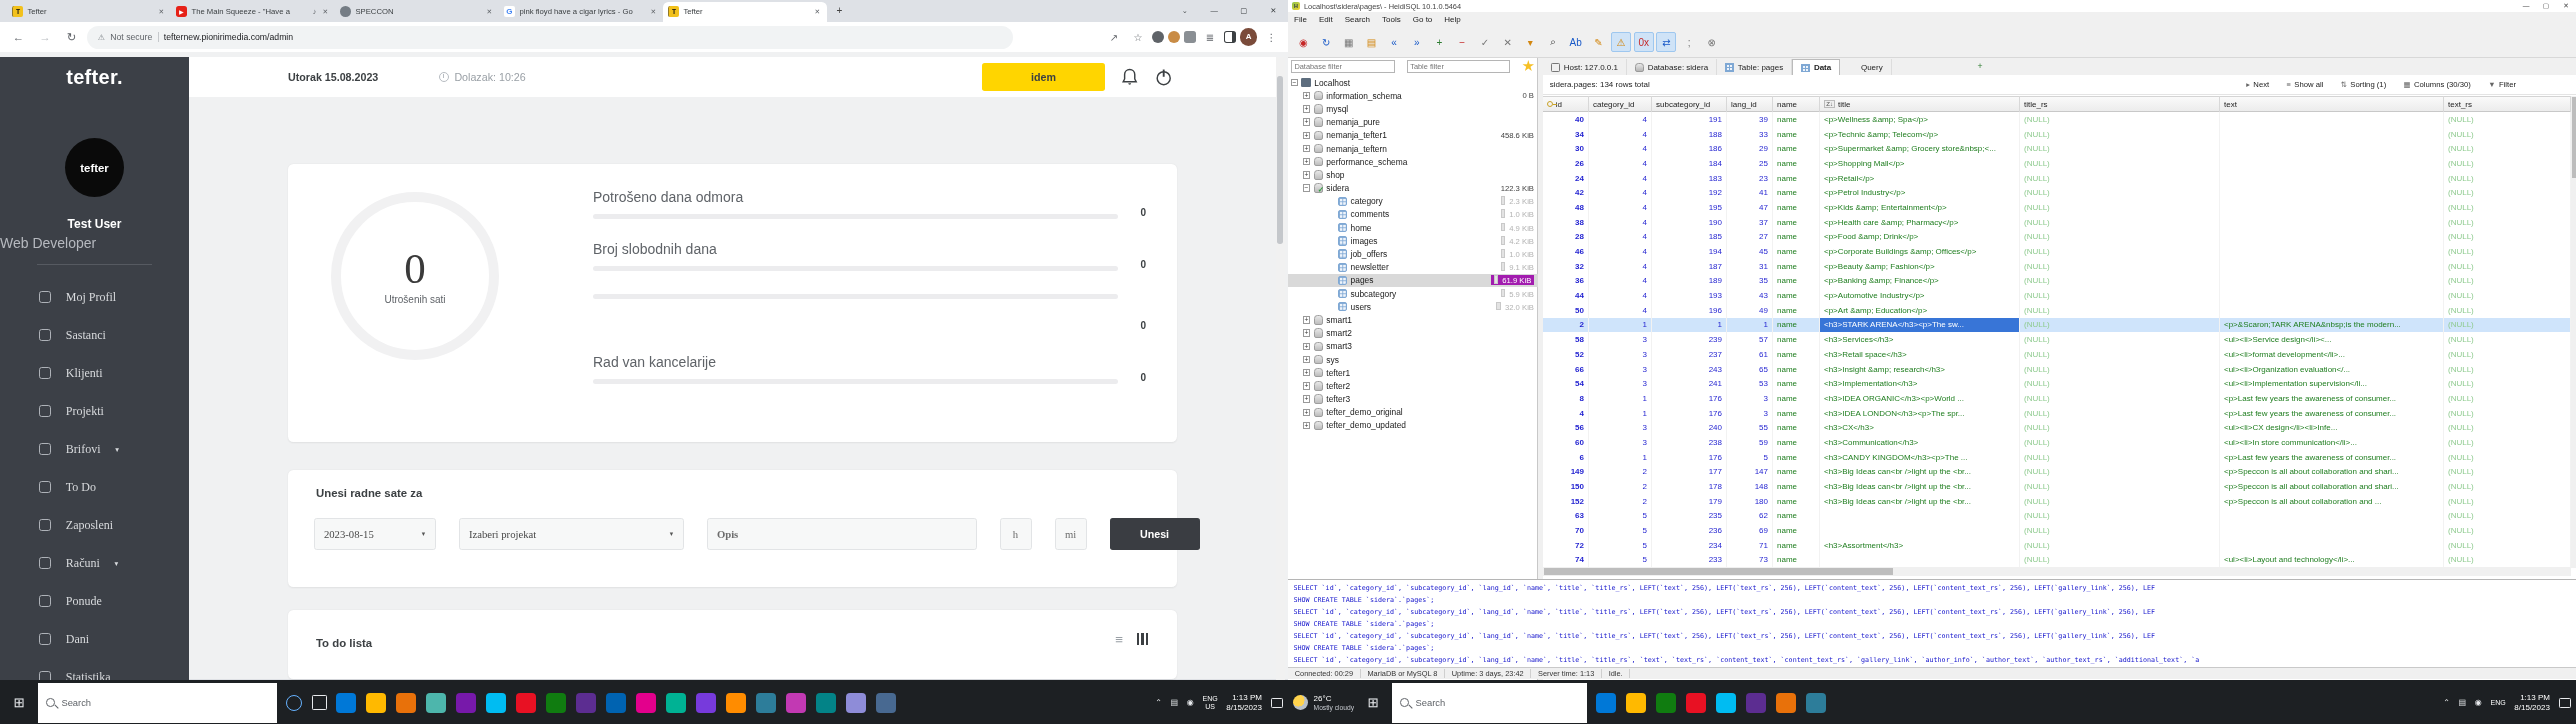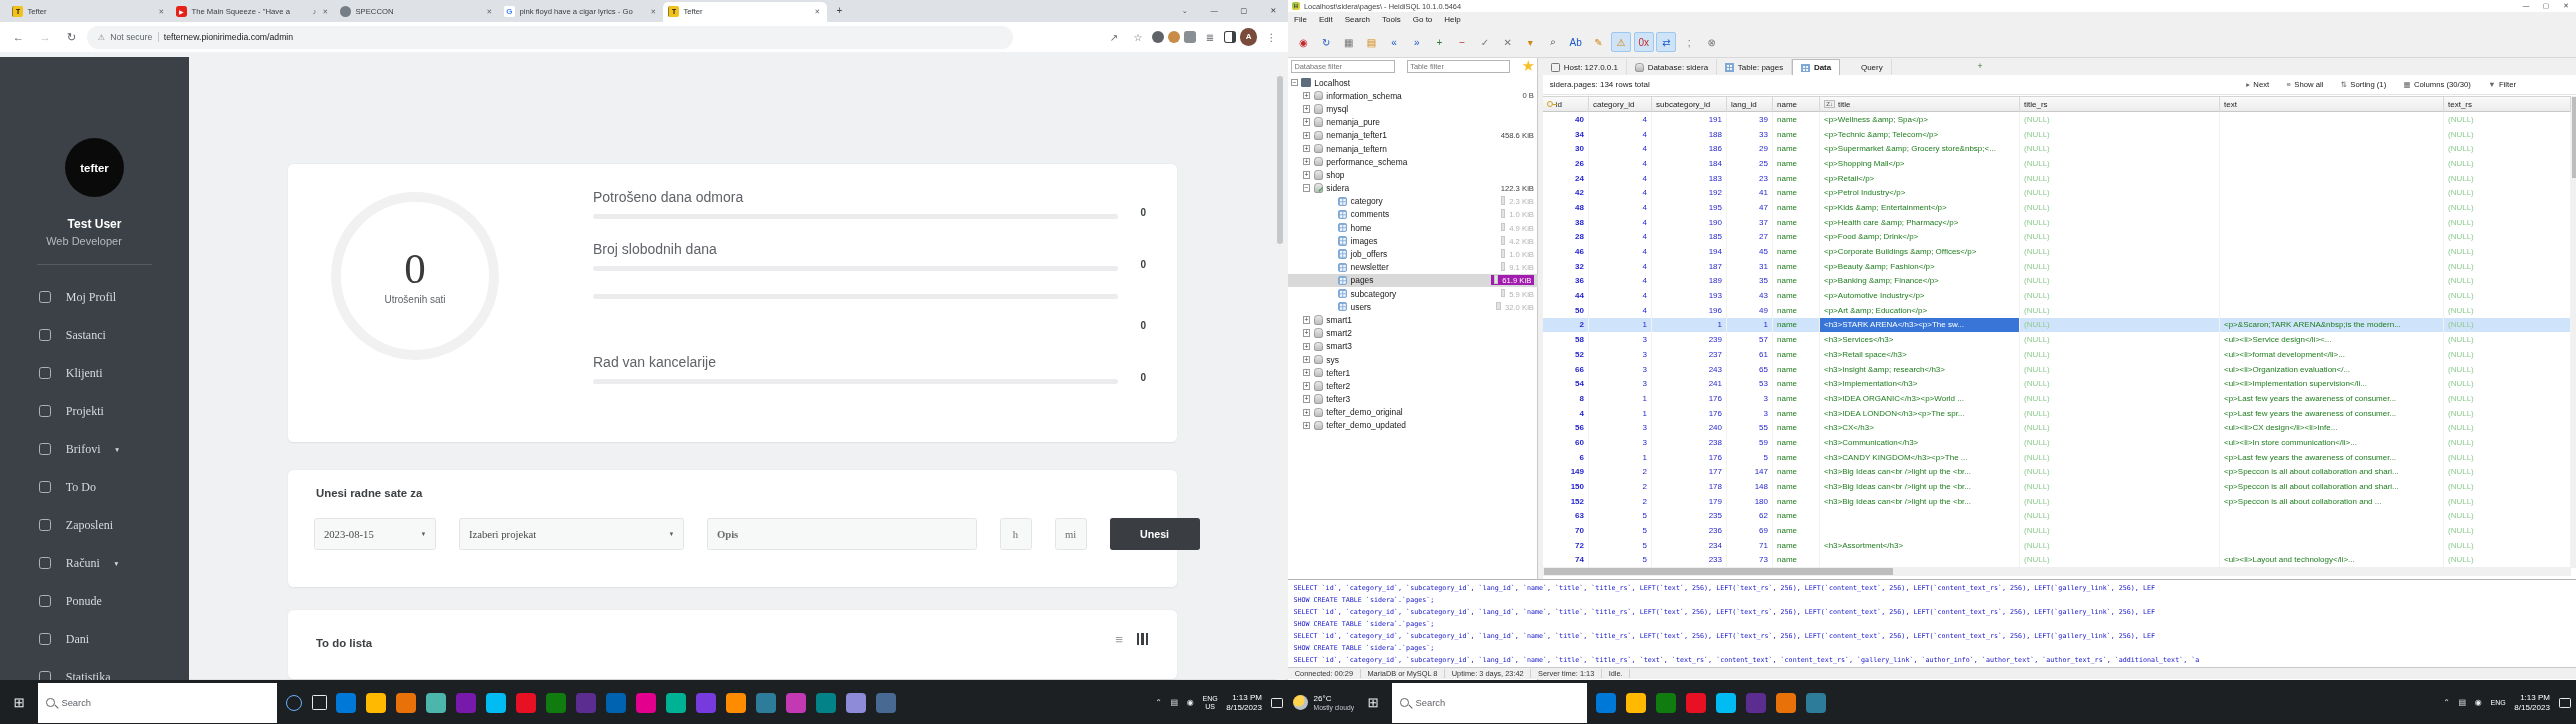--- a/index.html
+++ b/index.html
@@ -35,21 +35,21 @@
   .ext{width:12px;height:12px;border-radius:2.7px}
   .avatar{width:17.4px;height:17.4px;border-radius:50%;background:#7a4b3a;color:#fff;display:flex;align-items:center;justify-content:center;font-size:8px;font-weight:bold}
 
   
   .pagebg{position:absolute;left:0;top:52px;width:1288px;height:627px;background:#f0f1f2}
   .tsidebar{position:absolute;left:0;top:57px;width:189px;height:623px;background:#3c4047;color:#fff}
   .tlogo{height:40px;display:flex;align-items:center;justify-content:center;font-weight:bold;font-size:20px;letter-spacing:0.3px}
   .tlogo i{font-style:normal}
   .tavatar{position:absolute;left:65px;top:81px;width:59px;height:59px;border-radius:50%;background:#0a0a0a;display:flex;align-items:center;justify-content:center;font-weight:bold;font-size:11.4px}
   .tuser{position:absolute;top:160px;width:189px;text-align:center;font-weight:bold;font-size:12px}
-  .trole{position:absolute;top:178px;width:168px;text-align:center;font-size:11px;color:#b6b9bf}
+  .trole{position:absolute;top:178px;width:168px;font-size:14px;color:#b6b9bf}
   .tdiv{position:absolute;left:37px;top:207px;width:115px;height:0.7px;background:#565a61}
   .tmenu{position:absolute;left:0;top:221px;width:189px}
   .titem{height:38px;display:flex;align-items:center;gap:14.8px;padding-left:39px;font-family:"Liberation Serif",serif;font-size:12px;color:#d8dadd;cursor:pointer}
   .sicon{width:12px;height:12px;border:1.1px solid #aeb2b8;border-radius:2.7px;flex:0 0 12px}
   .chev{font-size:7.4px;color:#d8dadd}
   .theader{position:absolute;left:189px;top:57px;width:1087px;height:40px;background:#fff;display:flex;align-items:center}
   .tdate{position:absolute;left:99px;font-size:10.7px;font-weight:bold;color:#3c4043}
   .tarrival{position:absolute;left:250px;display:flex;align-items:center;gap:5.4px;font-size:10.7px;color:#9aa0a6}
   .clockic{width:10px;height:10px;border:1.1px solid #b7bcc2;border-radius:50%;position:relative}
   .clockic:after{content:"";position:absolute;left:3.4px;top:1.3px;width:1.1px;height:3.4px;background:#b7bcc2}
@@ -238,22 +238,41 @@
     <span class="ext" style="background:#c98c46;border-radius:50%"></span>
     <span class="ext" style="background:#8a8f94"></span>
     <span class="baric">≣</span>
     <span class="ext" style="background:#fff;border:1.3px solid #3c4043;border-right-width:4.7px"></span>
     <span class="avatar">A</span>
     <span class="baric">⋮</span>
   </div>
 
   <div class="pagebg"></div>
 
+  <div class="theader">
+    <span class="tdate">Utorak 15.08.2023</span>
+    <span class="tarrival">
+      <span class="clockic"></span>
+      <span>Dolazak: 10:26</span>
+    </span>
+    <div class="idem">idem</div>
+    <svg class="hico" style="left:932px" width="17.4" height="19" viewBox="0 0 24 26">
+        <path d="M12 2c-4 0-7 3-7 7v6l-2 4h18l-2-4V9c0-4-3-7-7-7z" fill="none" stroke="#3c4043" stroke-width="2"></path>
+        <path d="M10 21a2 2 0 004 0" fill="#3c4043"></path>
+      </svg>
+    <svg class="hico" style="left:966px" width="17.4" height="19" viewBox="0 0 24 26">
+        <circle cx="12" cy="14" r="9" fill="none" stroke="#3c4043" stroke-width="2"></circle>
+        <line x1="12" y1="2" x2="12" y2="12" stroke="#3c4043" stroke-width="2.6"></line>
+      </svg>
+  </div>
 
   <div class="tsidebar">
+    <div class="tlogo">
+        <i>tefter.</i>
+      </div>
     <div class="tavatar">tefter</div>
     <div class="tuser">Test User</div>
     <div class="trole">Web Developer</div>
     <div class="tdiv"></div>
     <div class="tmenu">
 
         <div class="titem">
           <span class="sicon"></span>
           <span>Moj Profil</span>
           <span class="chev"></span>

